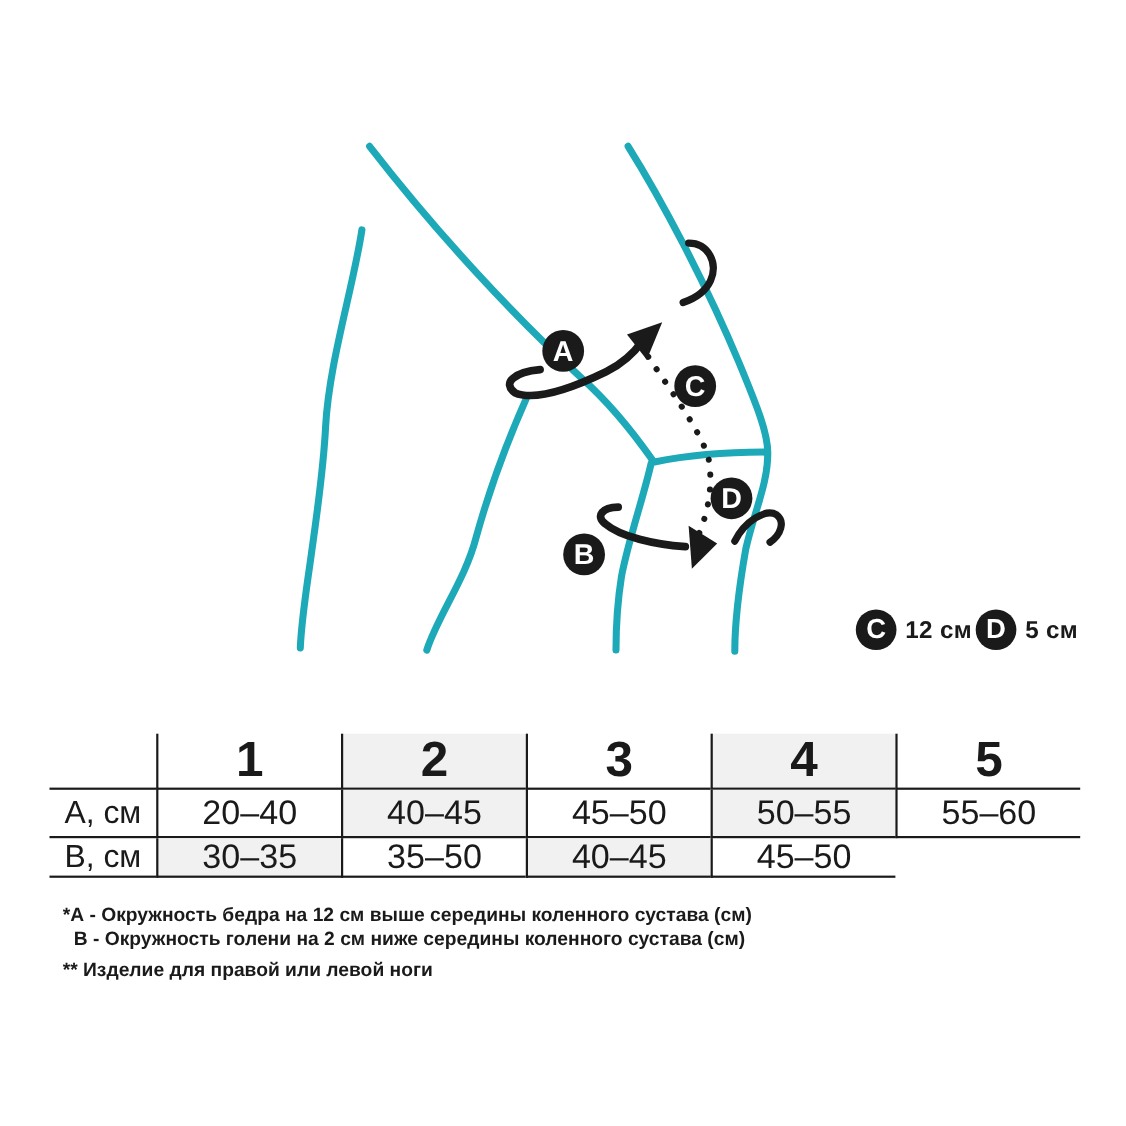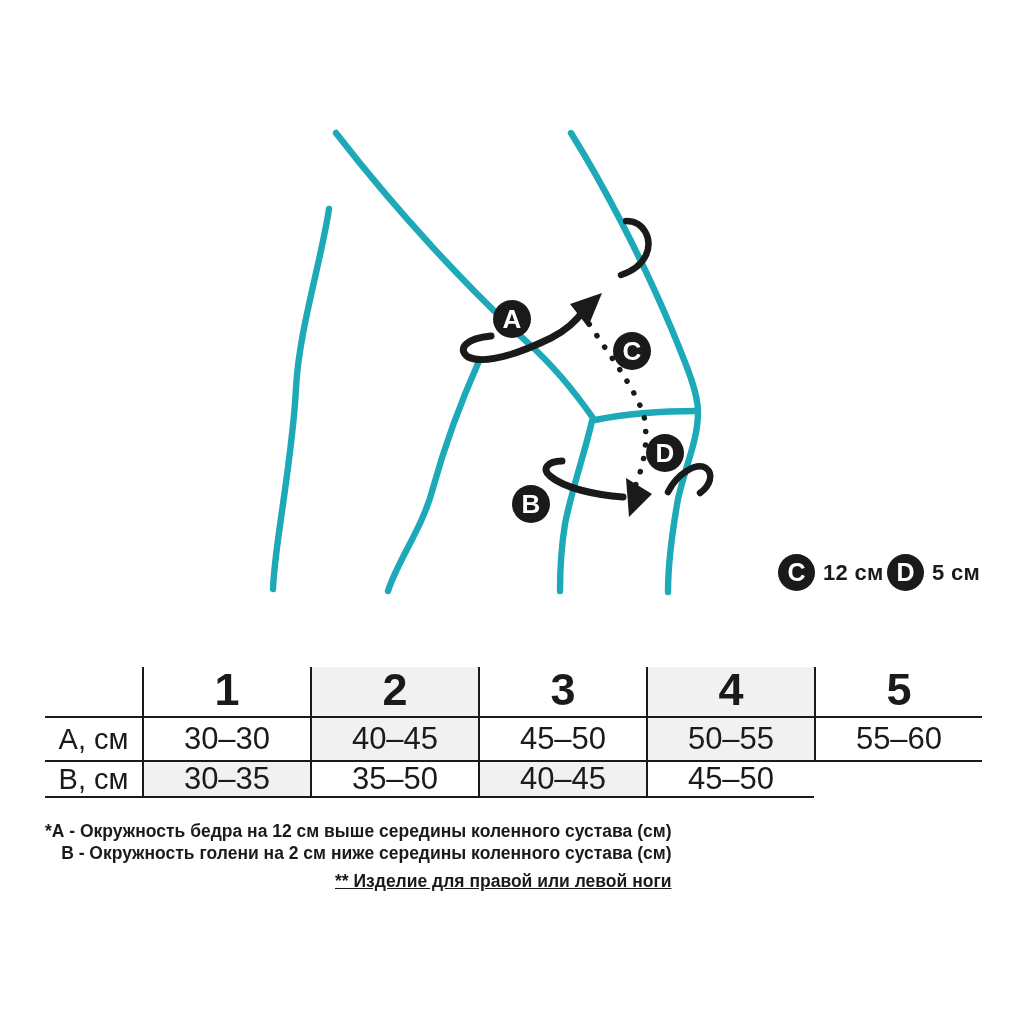--- a/index.html
+++ b/index.html
@@ -37,25 +37,25 @@
     box-sizing:border-box;display:flex;align-items:center;justify-content:center;
     border-bottom:2px solid #1a1a1a;
   }
   .cell.vline{border-left:2px solid #1a1a1a;}
   .cell.shade{background:#f1f1f1;}
   .cell.head{font-size:45px;font-weight:bold;padding-bottom:4px;}
   .cell.rlabel{font-size:29px;font-weight:normal;}
   .cell.val{font-size:31px;font-weight:400;}
   
   .footnotes{
-    position:absolute;left:45px;top:820px;
-    font-size:17.5px;font-weight:bold;line-height:22px;white-space:nowrap;text-align:right;
+    position:absolute;left:57px;top:820px;
+    font-size:17.5px;font-weight:bold;line-height:22px;white-space:nowrap;
   }
   .fn-indent{padding-left:10px;}
-  .fn-gap{margin-top:6px;text-decoration:underline;}
+  .fn-gap{margin-top:6px;}
 </style>
 </head>
 <body>
 
 <div class="canvas">
 
   <svg class="diagram-svg" width="1024" height="620" viewBox="0 0 1024 620">
     <g fill="none" stroke="#1da9b8" stroke-width="6.4" stroke-linecap="round">
       <path d="M 329 209 C 321 262 299 330 296 388 C 294 428 288 468 283 504 C 278 540 274 564 273 589"></path>
       <path d="M 336 133 C 398 213 468 288 528 343 C 556 368 579 398 593 418"></path>
@@ -94,21 +94,21 @@
   <div class="size-table">
 
     <div class="cell corner"></div>
     <div class="cell head vline">1</div>
     <div class="cell head vline shade">2</div>
     <div class="cell head vline">3</div>
     <div class="cell head vline shade">4</div>
     <div class="cell head vline">5</div>
 
     <div class="cell rlabel">А, см</div>
-    <div class="cell val vline">30–30</div>
+    <div class="cell val vline">20–40</div>
     <div class="cell val vline shade">40–45</div>
     <div class="cell val vline">45–50</div>
     <div class="cell val vline shade">50–55</div>
     <div class="cell val vline">55–60</div>
 
     <div class="cell rlabel">В, см</div>
     <div class="cell val vline shade">30–35</div>
     <div class="cell val vline">35–50</div>
     <div class="cell val vline shade">40–45</div>
     <div class="cell val vline">45–50</div>

